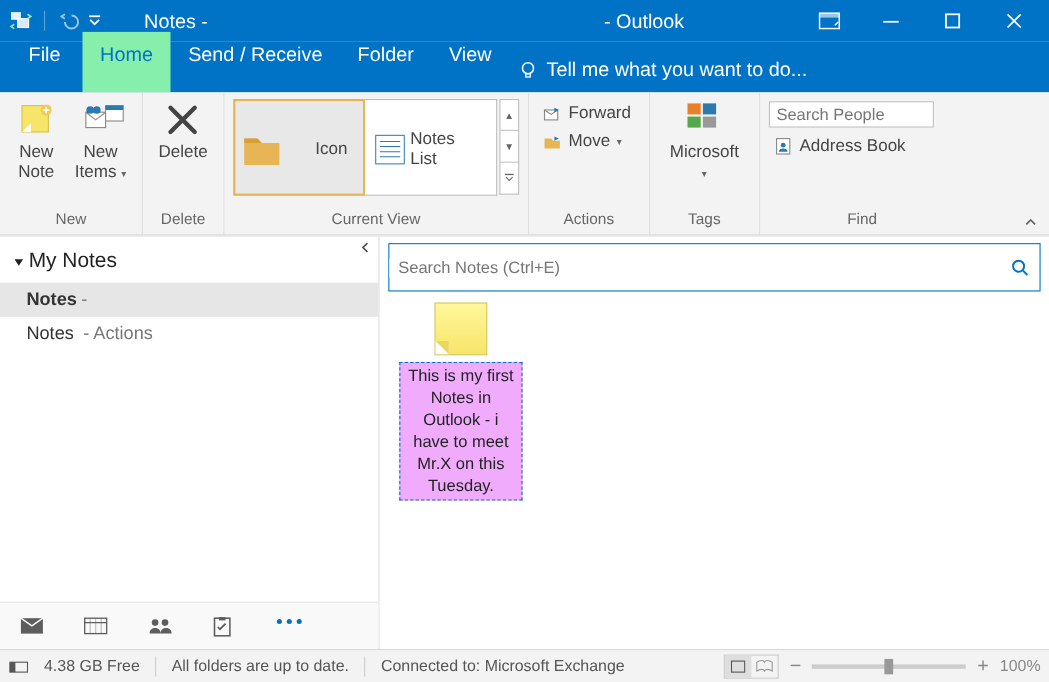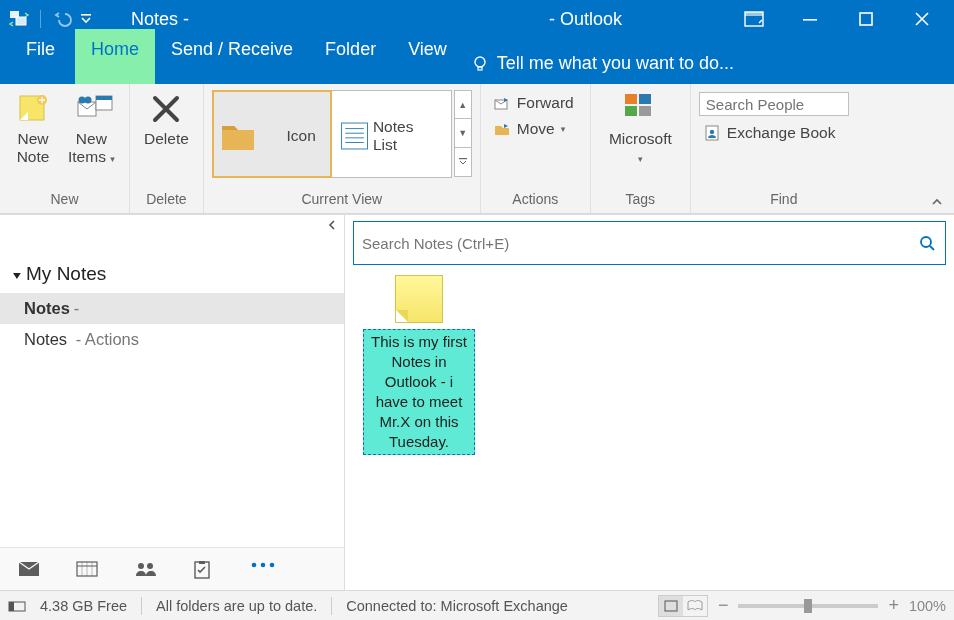--- a/index.html
+++ b/index.html
@@ -41,38 +41,38 @@
   .small-btn { display:flex; align-items:center; gap:6px; font-size:15.5px; color:#444; padding: 2px 4px; }
   .small-btn .ico { width:18px; height:18px; }
   .find-stack { display:flex; flex-direction:column; gap:6px; padding-top:2px; width:170px;}
   .search-people { border:1px solid #c0c0c0; background:#fff; height:24px; padding:0 6px; font-size:15px; color:#888; width: 150px; }
   .ribbon-collapse { position:absolute; right:10px; bottom:4px; font-size:13px; color:#666; }
 
   
   .main { display:flex; height: calc(620px - 38px - 46px - 130px - 30px); border-top:1px solid #ddd;}
   .navpane { width: 345px; display:flex; flex-direction:column; border-right:1px solid #ddd; position:relative; }
   .nav-collapse-handle { position:absolute; top:4px; right:6px; font-size:13px; color:#555; }
-  .nav-header { font-size: 19px; font-weight:400; color:#222; padding: 12px 14px 8px 14px; margin-top: 36px; }
+  .nav-header { font-size: 19px; font-weight:400; color:#222; padding: 12px 14px 8px 14px; }
   .nav-header::before { content: "▾"; display:inline-block; transform: scaleX(1.3); margin-right:6px; font-size:12px; color:#222; vertical-align:middle;}
   .nav-folder { padding: 6px 14px 6px 24px; font-size: 16.5px; color:#333; }
   .nav-folder.selected { background:#e6e6e6; font-weight:600; }
   .nav-folder .suffix { color:#777; font-weight:400; margin-left:4px;}
   .nav-spacer { flex: 1 1 auto; }
   .nav-switch { display:flex; align-items:center; gap: 36px; padding: 12px 18px; border-top:1px solid #e6e6e6; background:#f9f9f9;}
   .nav-switch .sw { width:22px; height:18px; color:#5d5d5d; }
 
   .content { flex:1 1 auto; display:flex; flex-direction:column; padding: 6px 8px; overflow:hidden; }
   .searchbox { display:flex; align-items:center; border:1px solid #0173c7; height: 44px; background:#fff; }
   .searchbox input { flex:1 1 auto; border:none; outline:none; padding: 0 8px; font-size:15px; color:#444; }
   .searchbox .sbtn { width:36px; display:flex; align-items:center; justify-content:center; }
   .notes-area { flex:1 1 auto; padding: 10px 10px; display:flex; align-items:flex-start; }
   .note-item { display:flex; flex-direction:column; align-items:center; width: 112px; gap:6px; }
   .note-icon { width:48px; height:48px; background: linear-gradient(#fff79a,#f7e56a); border:1px solid #d4c44a; position:relative; }
   .note-icon::after{ content:""; position:absolute; left:0; bottom:0; width:0; height:0; border-right:12px solid #e9d85a; border-bottom:12px solid #fff; }
-  .note-caption { font-size:15px; text-align:center; line-height:20px; color:#222; border:1px dashed #0173c7; background:#5eead4; padding: 2px 4px; width: 112px; }
+  .note-caption { font-size:15px; text-align:center; line-height:20px; color:#222; border:1px dashed #0173c7; background:#f0abfc; padding: 2px 4px; width: 112px; }
 
   
   .statusbar { height: 30px; background:#f3f3f3; border-top:1px solid #d9d9d9; display:flex; align-items:center; font-size:14.5px; color:#555; padding: 0 8px; gap:14px; }
   .statusbar .sep { width:0; border-left:1px solid #ccc; height:18px; }
   .statusbar .right { margin-left:auto; display:flex; align-items:center; gap:10px; }
   .view-toggle { display:flex; border:1px solid #ccc; }
   .view-toggle > div { width:24px; height:20px; display:flex; align-items:center; justify-content:center; }
   .view-toggle > div.active { background:#dedede; }
   .zoom-track { width:140px; height:4px; background:#ccc; position:relative; }
   .zoom-track::before { content:""; position:absolute; left:50%; top:-4px; width:2px; height:12px; background:#999; }
@@ -284,21 +284,21 @@
       <div class="find-stack">
         <input class="search-people" placeholder="Search People" style="">
         <div class="small-btn">
           <span class="ico">
               <svg width="18" height="18" viewBox="0 0 18 18">
                 <rect x="3" y="2" width="12" height="14" fill="#fff" stroke="#888"></rect>
                 <circle cx="9" cy="8" r="2.2" fill="#2a7ab0"></circle>
                 <path d="M5 14c0-2 2-3 4-3s4 1 4 3" fill="#2a7ab0"></path>
               </svg>
             </span>
-          <span>Exchange Book</span>
+          <span>Address Book</span>
         </div>
       </div>
     </div>
     <div class="group-label">Find</div>
   </div>
 
   <div class="ribbon-collapse">
     <svg width="14" height="14" viewBox="0 0 14 14">
         <path d="M3 9l4-4 4 4" stroke="#666" stroke-width="1.6" fill="none"></path>
       </svg>

